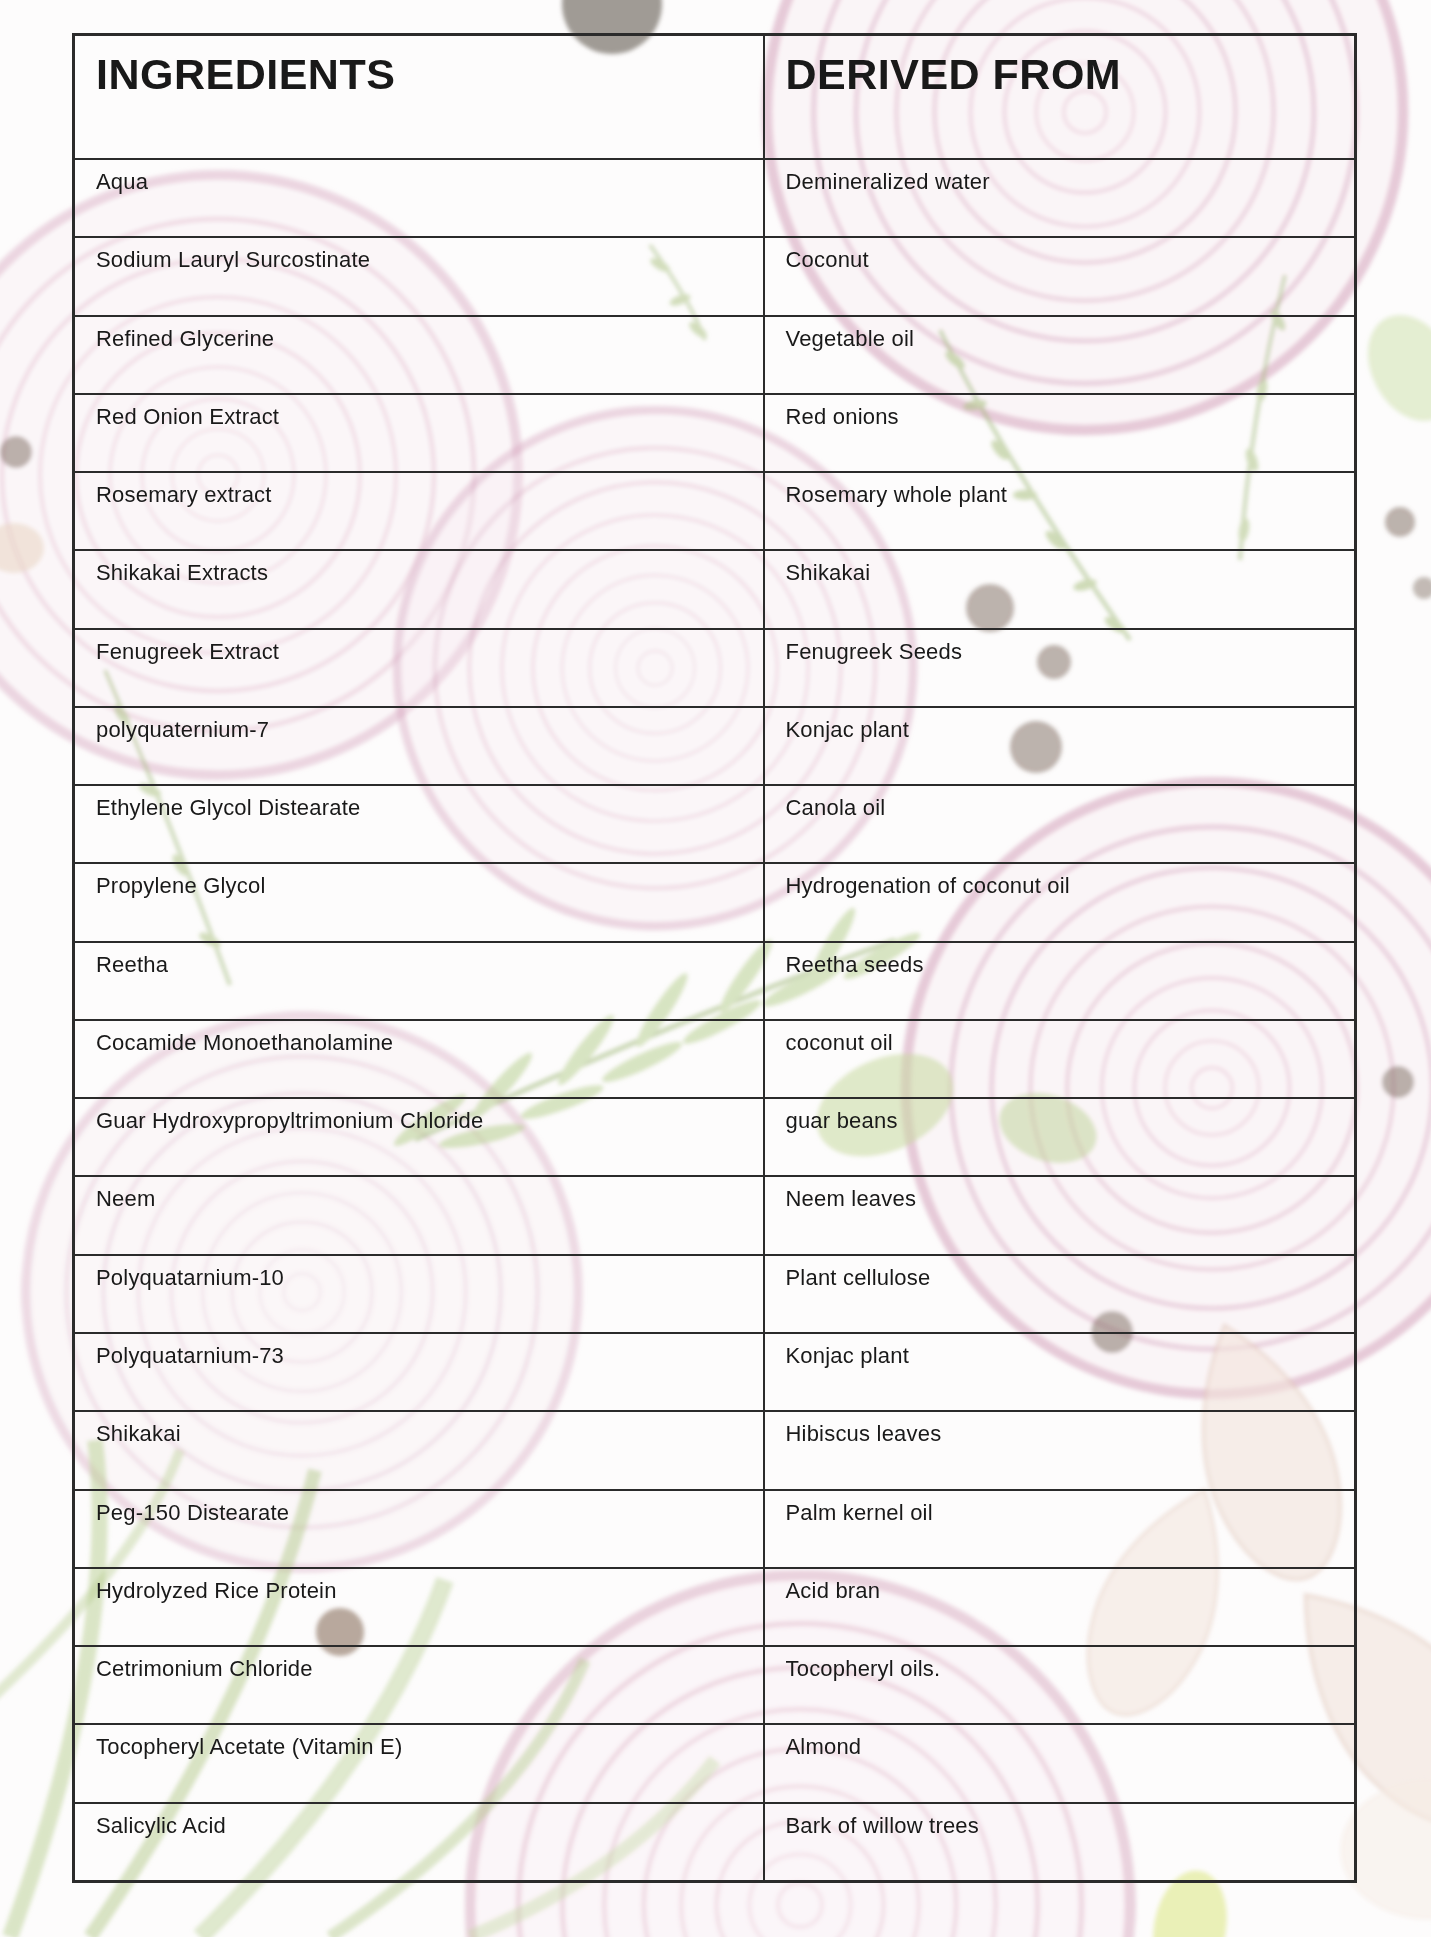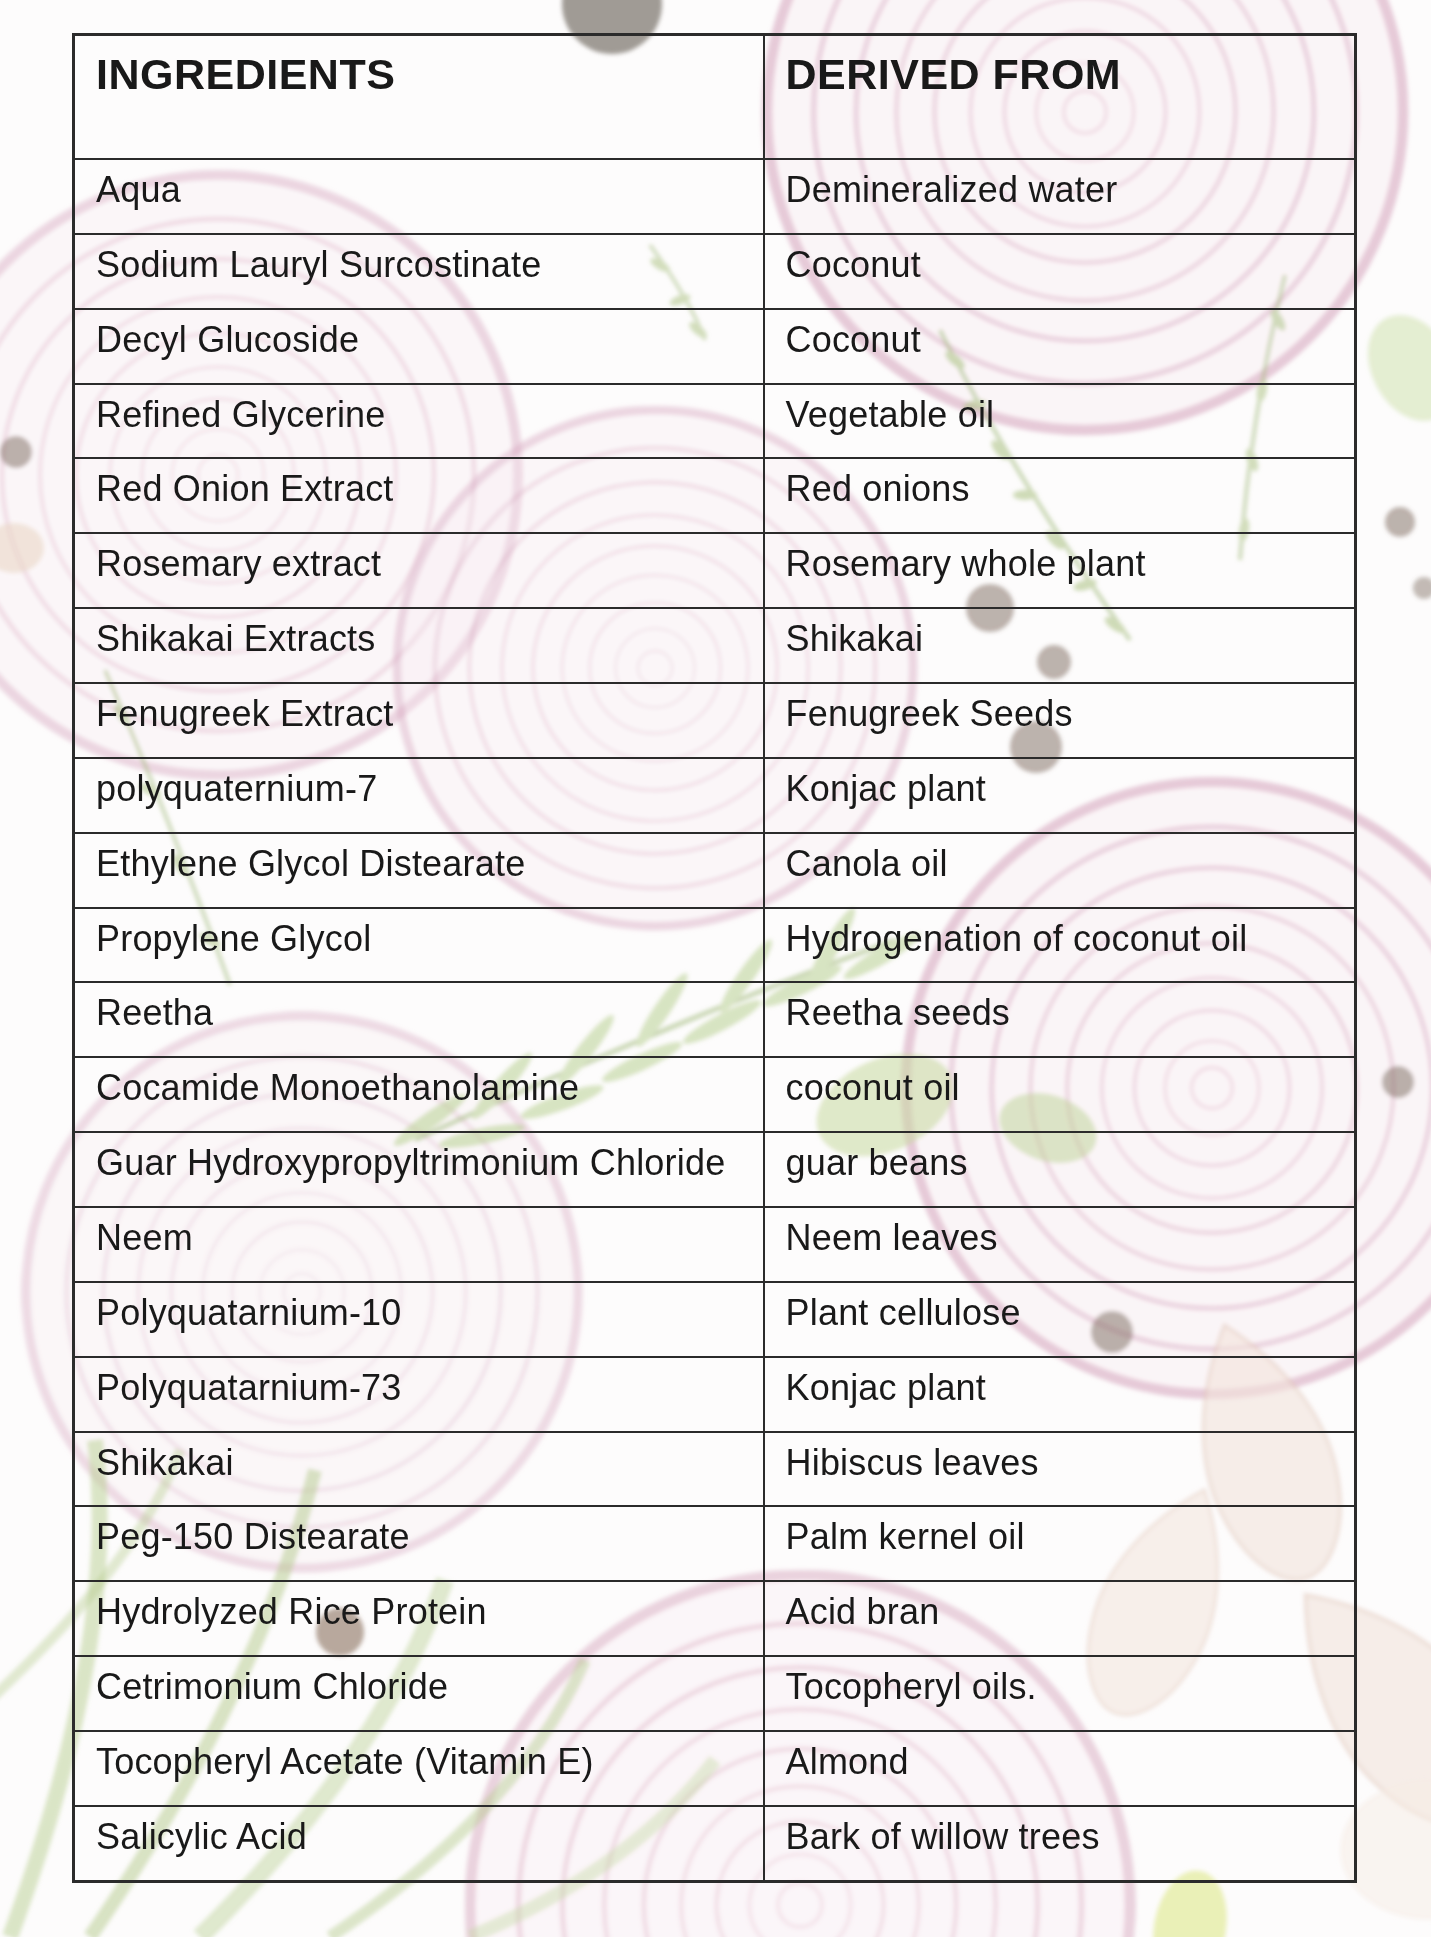--- a/index.html
+++ b/index.html
@@ -24,21 +24,21 @@
     vertical-align:top;text-align:left;
     color:#191919;
     overflow:hidden;white-space:nowrap;
     background:transparent;
   }
   th{
     font-size:43px;font-weight:700;letter-spacing:.5px;
     padding:14px 10px 0 21px;height:108px;
   }
   td{
-    font-size:36px;letter-spacing:.2px;
+    font-size:22px;letter-spacing:.2px;
     padding:9px 10px 0 21px;height:58px;
   }
 </style>
 </head>
 <body>
 
 <div class="page">
 
   <svg class="bg" viewBox="0 0 1445 1937" aria-hidden="true">
     <defs>
@@ -166,24 +166,20 @@
     <tbody id="tbody">
         <tr>
           <td>Aqua</td>
           <td>Demineralized water</td>
         </tr>
         <tr>
           <td>Sodium Lauryl Surcostinate</td>
           <td>Coconut</td>
         </tr>
         <tr>
-          <td>Decyl Glucoside</td>
-          <td>Coconut</td>
-        </tr>
-        <tr>
           <td>Refined Glycerine</td>
           <td>Vegetable oil</td>
         </tr>
         <tr>
           <td>Red Onion Extract</td>
           <td>Red onions</td>
         </tr>
         <tr>
           <td>Rosemary extract</td>
           <td>Rosemary whole plant</td>

